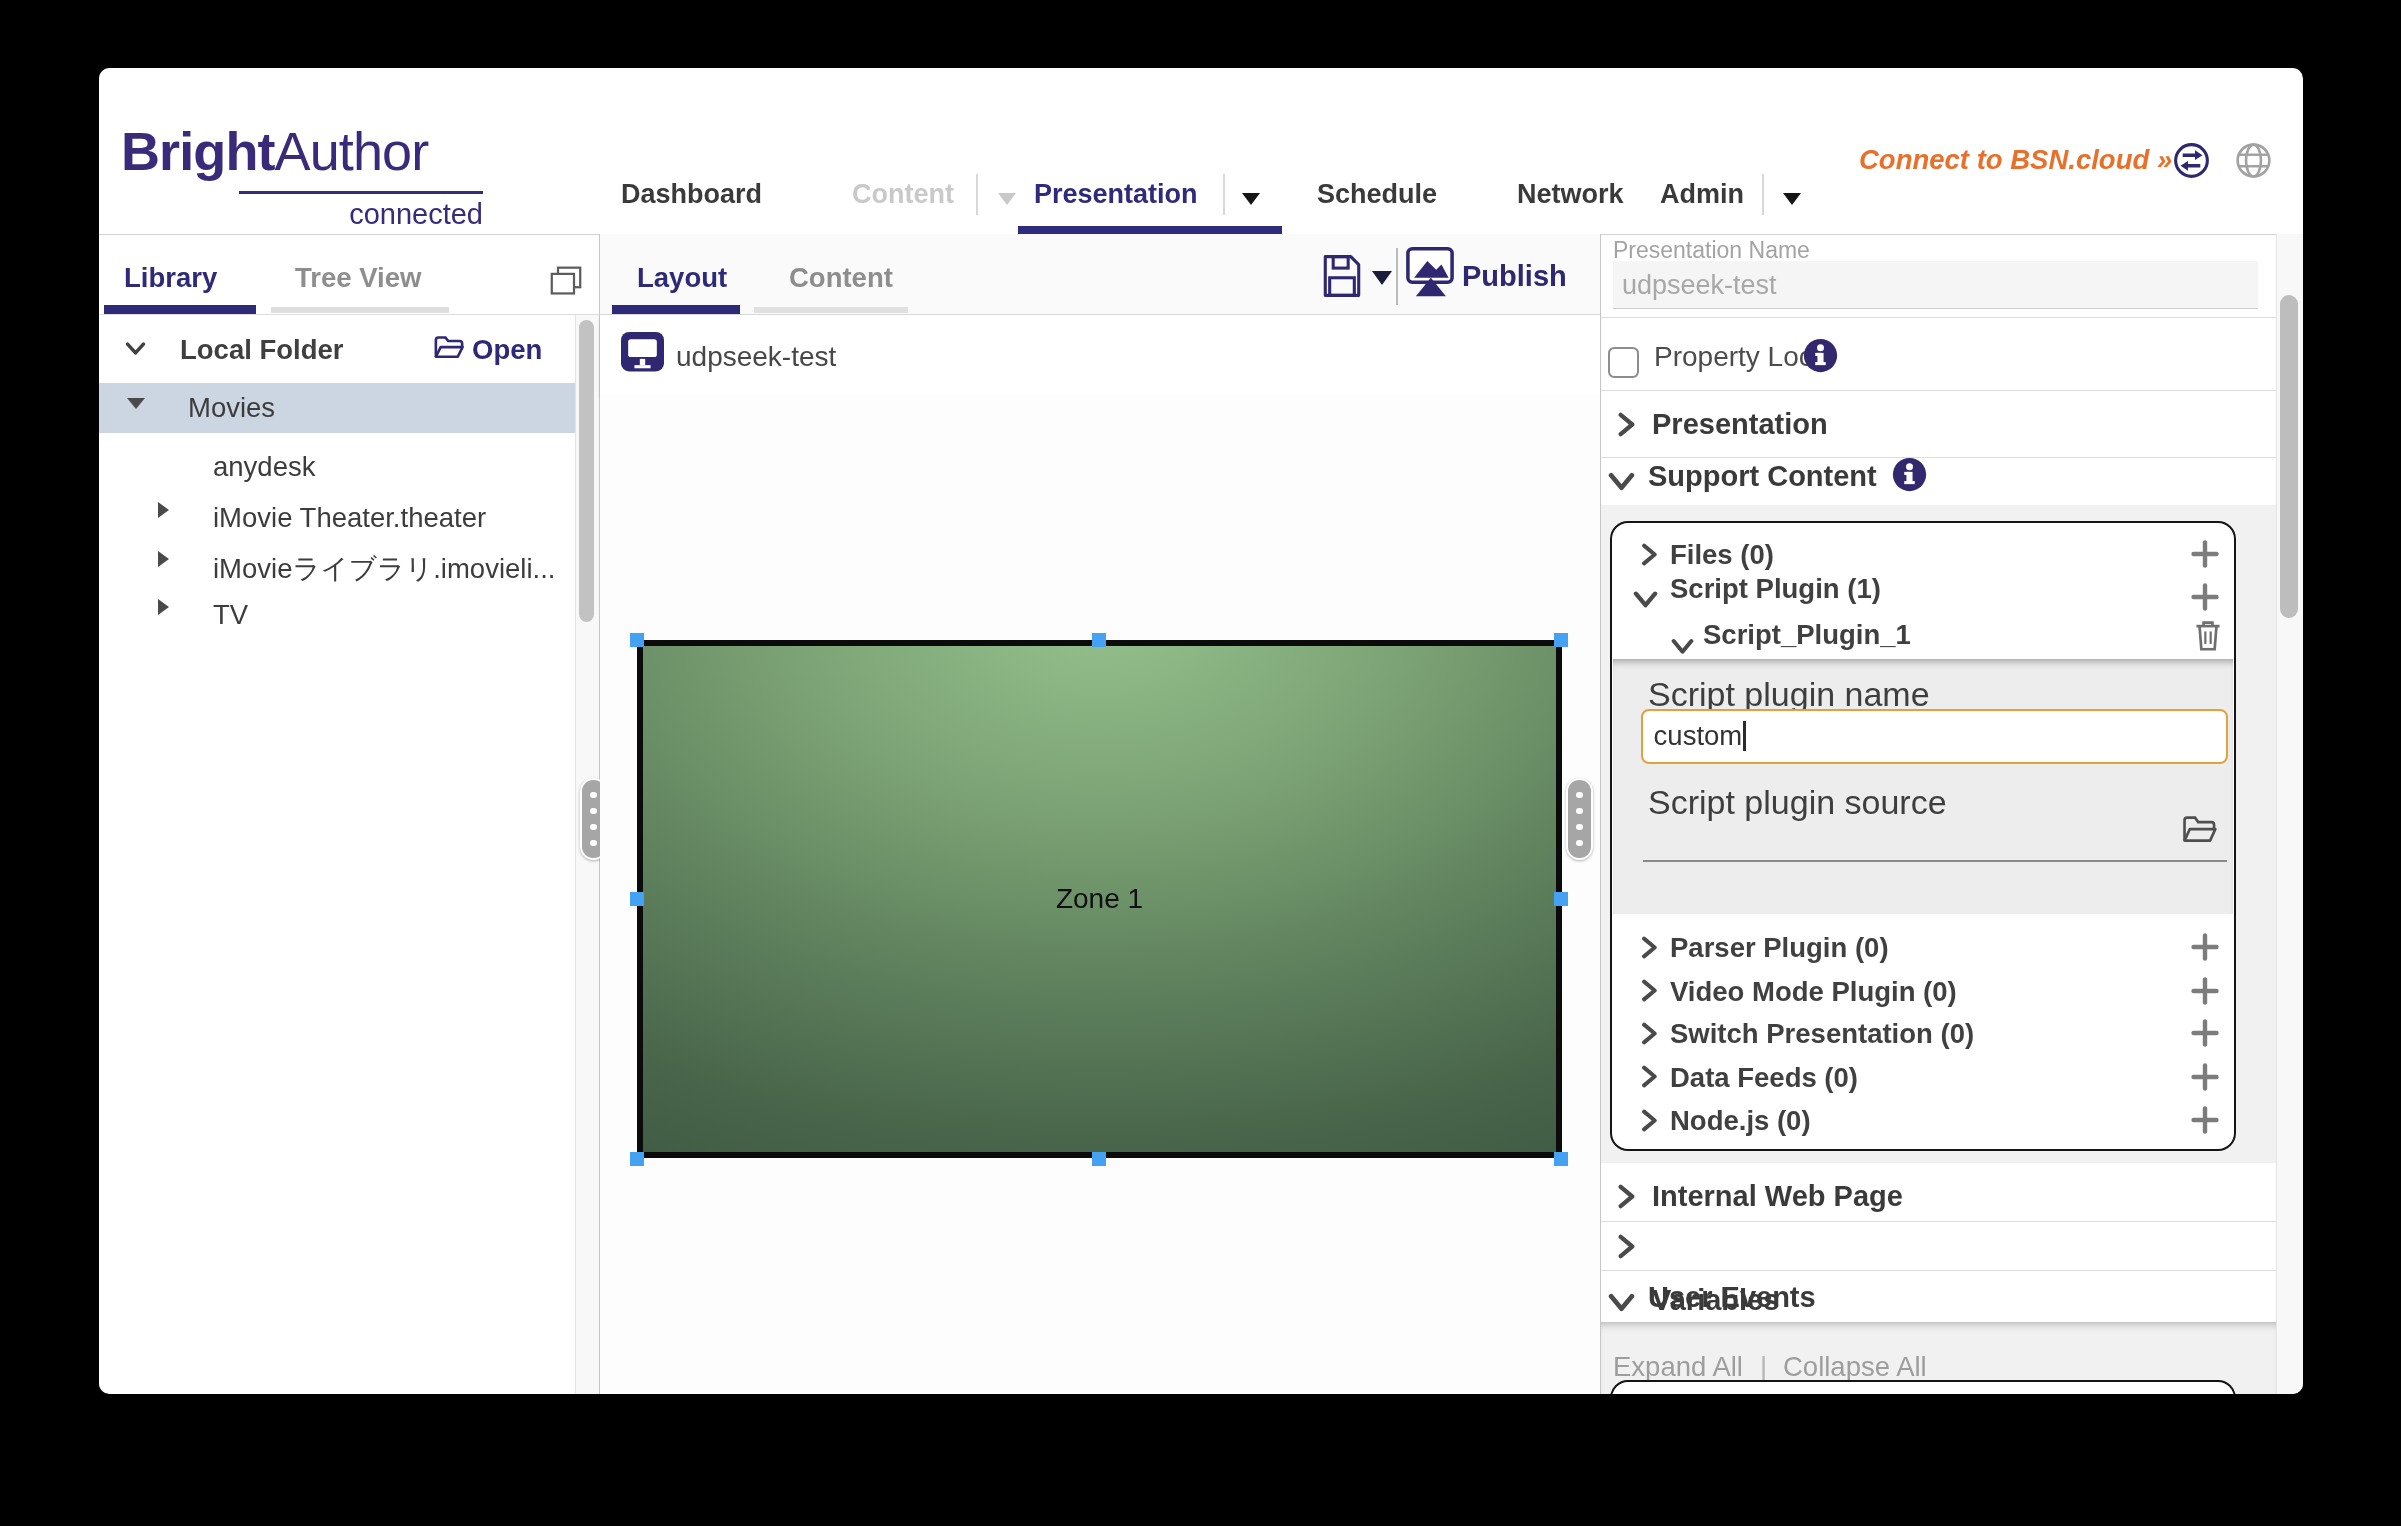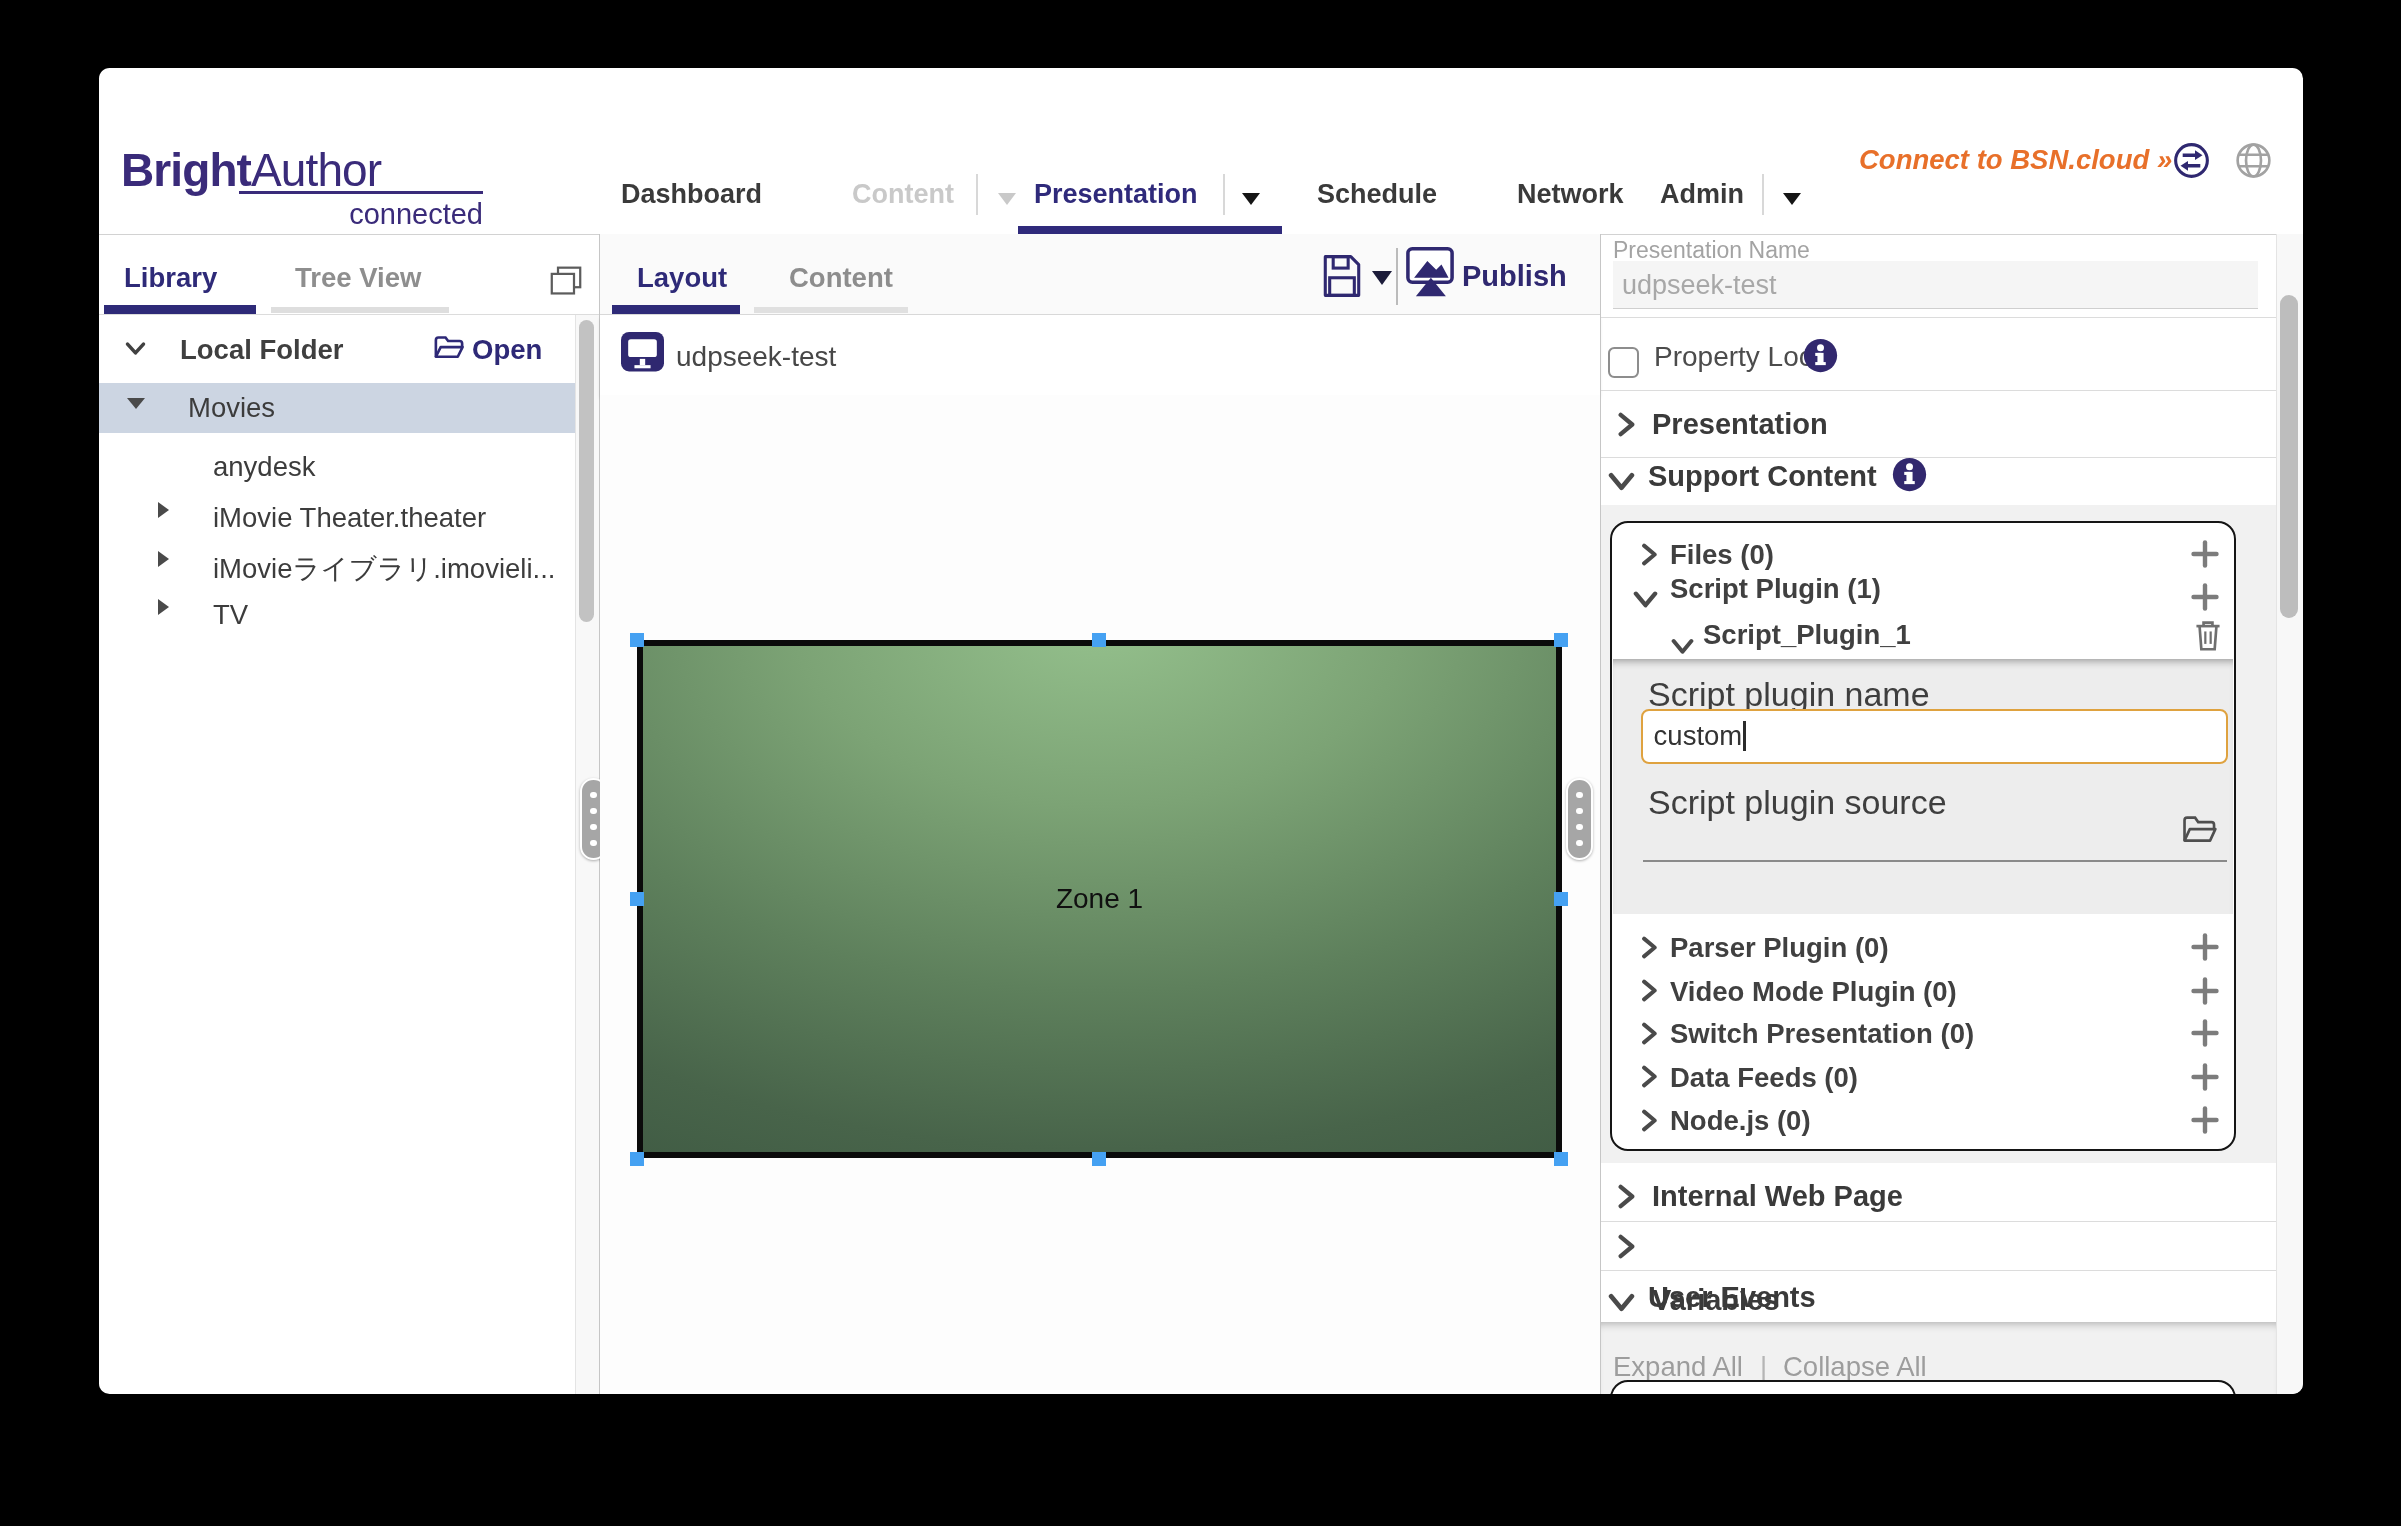--- a/index.html
+++ b/index.html
@@ -8,21 +8,21 @@
   .abs{position:absolute;}
   .window{position:absolute;left:99px;top:68px;width:2204px;height:1326px;background:#fff;
           border-radius:10.6px;overflow:hidden;box-shadow:0 18px 53px rgba(0,0,0,.6);}
   
   .titlebar{position:absolute;left:0;top:0;width:100%;height:51px;background:#453B37;}
   .tl{position:absolute;top:15px;width:19.5px;height:19.5px;border-radius:50%;}
   .title{position:absolute;left:0;top:0;width:100%;height:51px;line-height:51px;text-align:center;
          color:#D8D3D0;font-size:24px;font-weight:700;}
   
   .header{position:absolute;left:0;top:51px;width:100%;height:115px;background:#fff;border-bottom:0.9px solid #d2d2d2;}
-  .logo-main{position:absolute;left:22px;top:72px;font-size:46px;color:#3A2B7A;letter-spacing:-0.9px;line-height:60px;}
+  .logo-main{position:absolute;left:22px;top:53px;font-size:54px;color:#3A2B7A;letter-spacing:-0.9px;line-height:60px;}
   .logo-main .b{font-weight:800;}
   .logo-main .a{font-weight:400;}
   .logo-underline{position:absolute;left:140px;top:123px;width:244px;height:2.7px;background:#3A2B7A;}
   .logo-sub{position:absolute;left:207px;top:130px;width:177px;text-align:right;font-size:29px;color:#3A2B7A;}
   .nav-item{position:absolute;top:111px;font-size:27px;font-weight:700;color:#3A3A3A;white-space:nowrap;}
   .nav-item.disabled{color:#C9C9C9;}
   .nav-item.active{color:#2F2A7B;}
   .nav-sep{position:absolute;top:106px;width:1.8px;height:41px;background:#D8D8D8;}
   .nav-underline{position:absolute;left:919px;top:158px;width:264px;height:8px;background:#2F2A7B;}
   .tri{width:0;height:0;}

